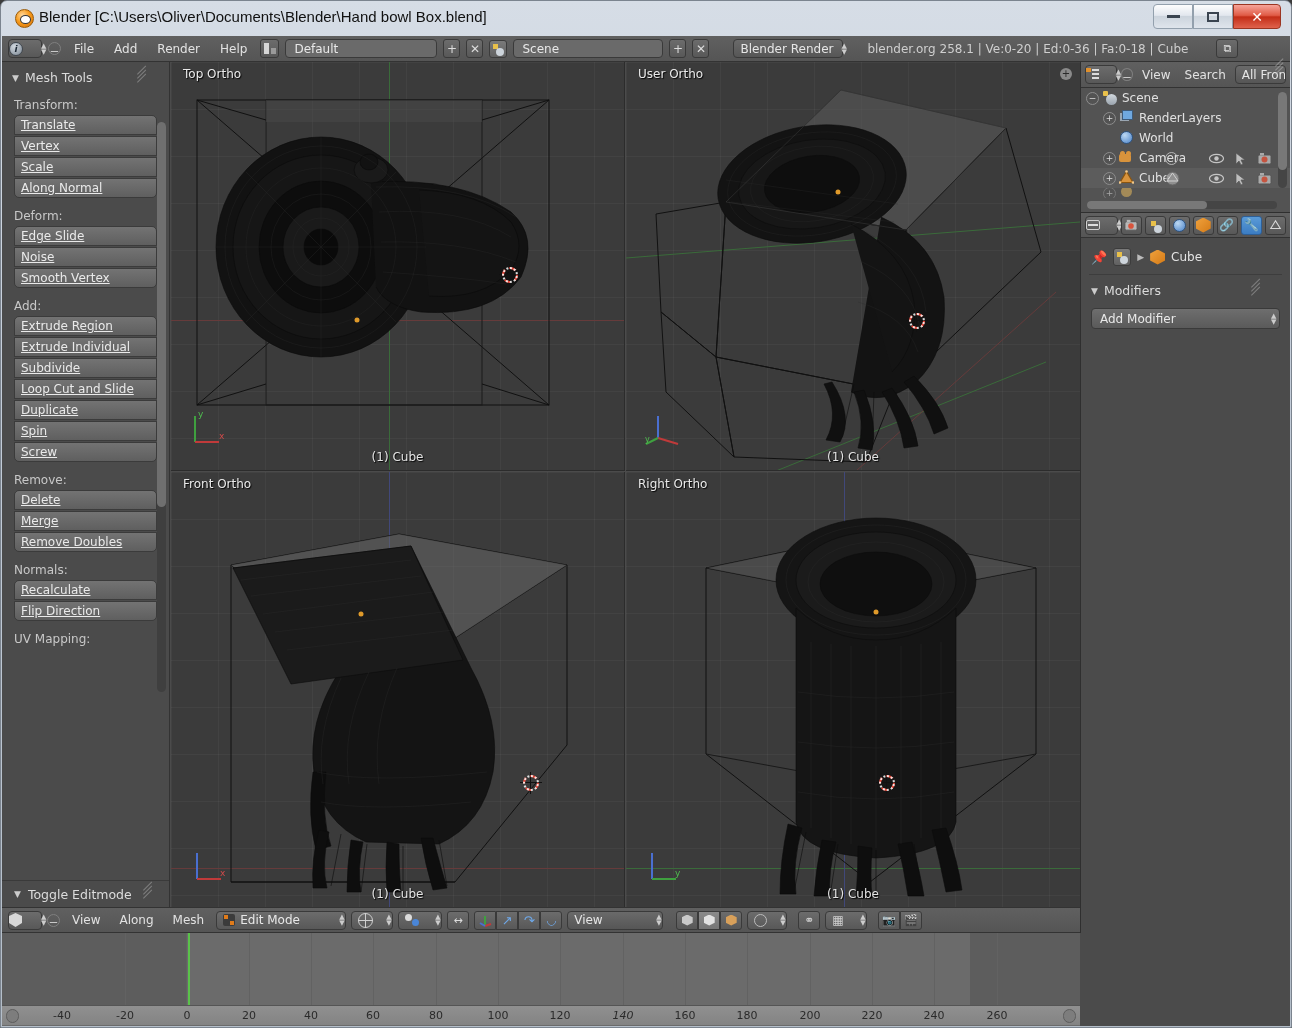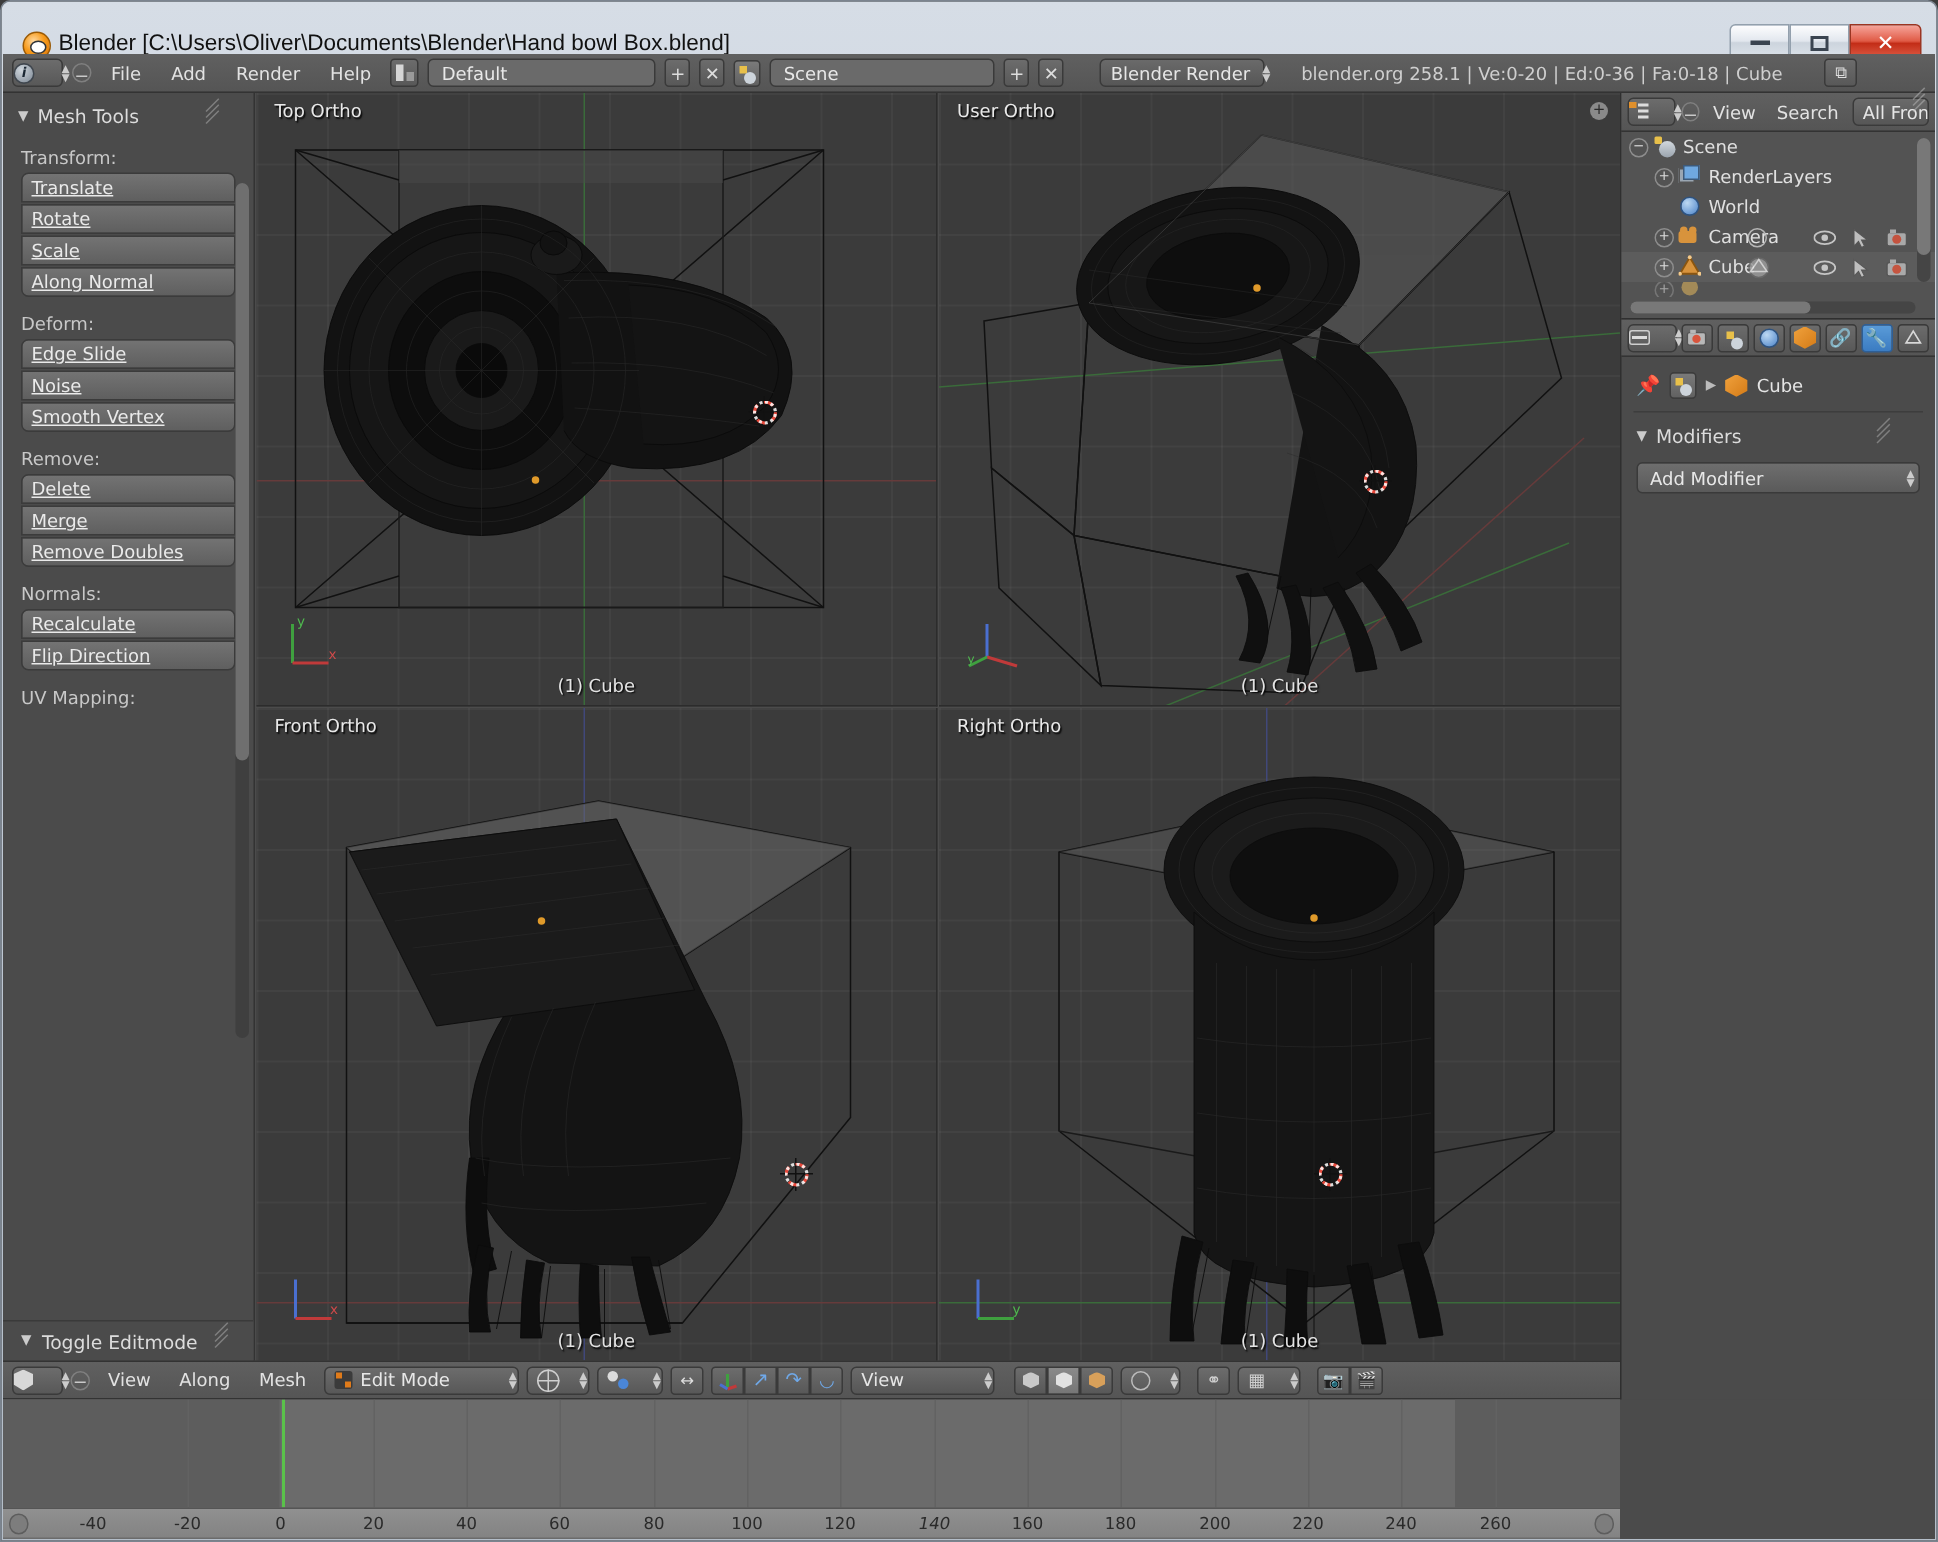--- a/index.html
+++ b/index.html
@@ -10,21 +10,21 @@
     -webkit-font-smoothing:antialiased;
   }
   #app { position:relative; width:1292px; height:1028px; }
 
   
   .winframe {
     position:absolute; left:0; top:0; width:1292px; height:1028px;
     background:linear-gradient(#d6dde6,#c3ccd8 40%,#b4bec9);
     border:1px solid #7b848f; border-radius:7px 7px 0 0;
   }
-  .titlebar { position:absolute; left:0; top:12px; width:1290px; height:34px; }
+  .titlebar { position:absolute; left:0; top:0; width:1290px; height:34px; }
   .title-text {
     position:absolute; left:38px; top:7px; font-size:15px; color:#111;
     font-family:"Liberation Sans", sans-serif; white-space:nowrap;
   }
   .blender-logo {
     position:absolute; left:14px; top:8px; width:19px; height:19px;
     border-radius:50%;
     background:radial-gradient(circle at 38% 32%, #ffd9a0 0%, #f79b1c 45%, #d4700a 100%);
     border:1px solid #9a5a06;
   }
@@ -345,35 +345,47 @@
           <i style="top:3px;left:0"></i>
             <i style="top:7px;left:0"></i>
             <i style="top:11px;left:0"></i>
         </span>
       </div>
 
       <div>
         <div class="grp-label">Transform:</div>
         <div class="tgrp">
           <div class="tbtn">Translate</div>
-          <div class="tbtn">Rotate</div>
+          <div class="tbtn">Vertex</div>
           <div class="tbtn">Scale</div>
           <div class="tbtn">Along Normal</div>
         </div>
       </div>
 
       <div>
         <div class="grp-label">Deform:</div>
         <div class="tgrp">
           <div class="tbtn">Edge Slide</div>
           <div class="tbtn">Noise</div>
           <div class="tbtn">Smooth Vertex</div>
         </div>
       </div>
 
+      <div>
+        <div class="grp-label">Add:</div>
+        <div class="tgrp">
+          <div class="tbtn">Extrude Region</div>
+          <div class="tbtn">Extrude Individual</div>
+          <div class="tbtn">Subdivide</div>
+          <div class="tbtn">Loop Cut and Slide</div>
+          <div class="tbtn">Duplicate</div>
+          <div class="tbtn">Spin</div>
+          <div class="tbtn">Screw</div>
+        </div>
+      </div>
 
       <div>
         <div class="grp-label">Remove:</div>
         <div class="tgrp">
           <div class="tbtn">Delete</div>
           <div class="tbtn">Merge</div>
           <div class="tbtn">Remove Doubles</div>
         </div>
       </div>
 

